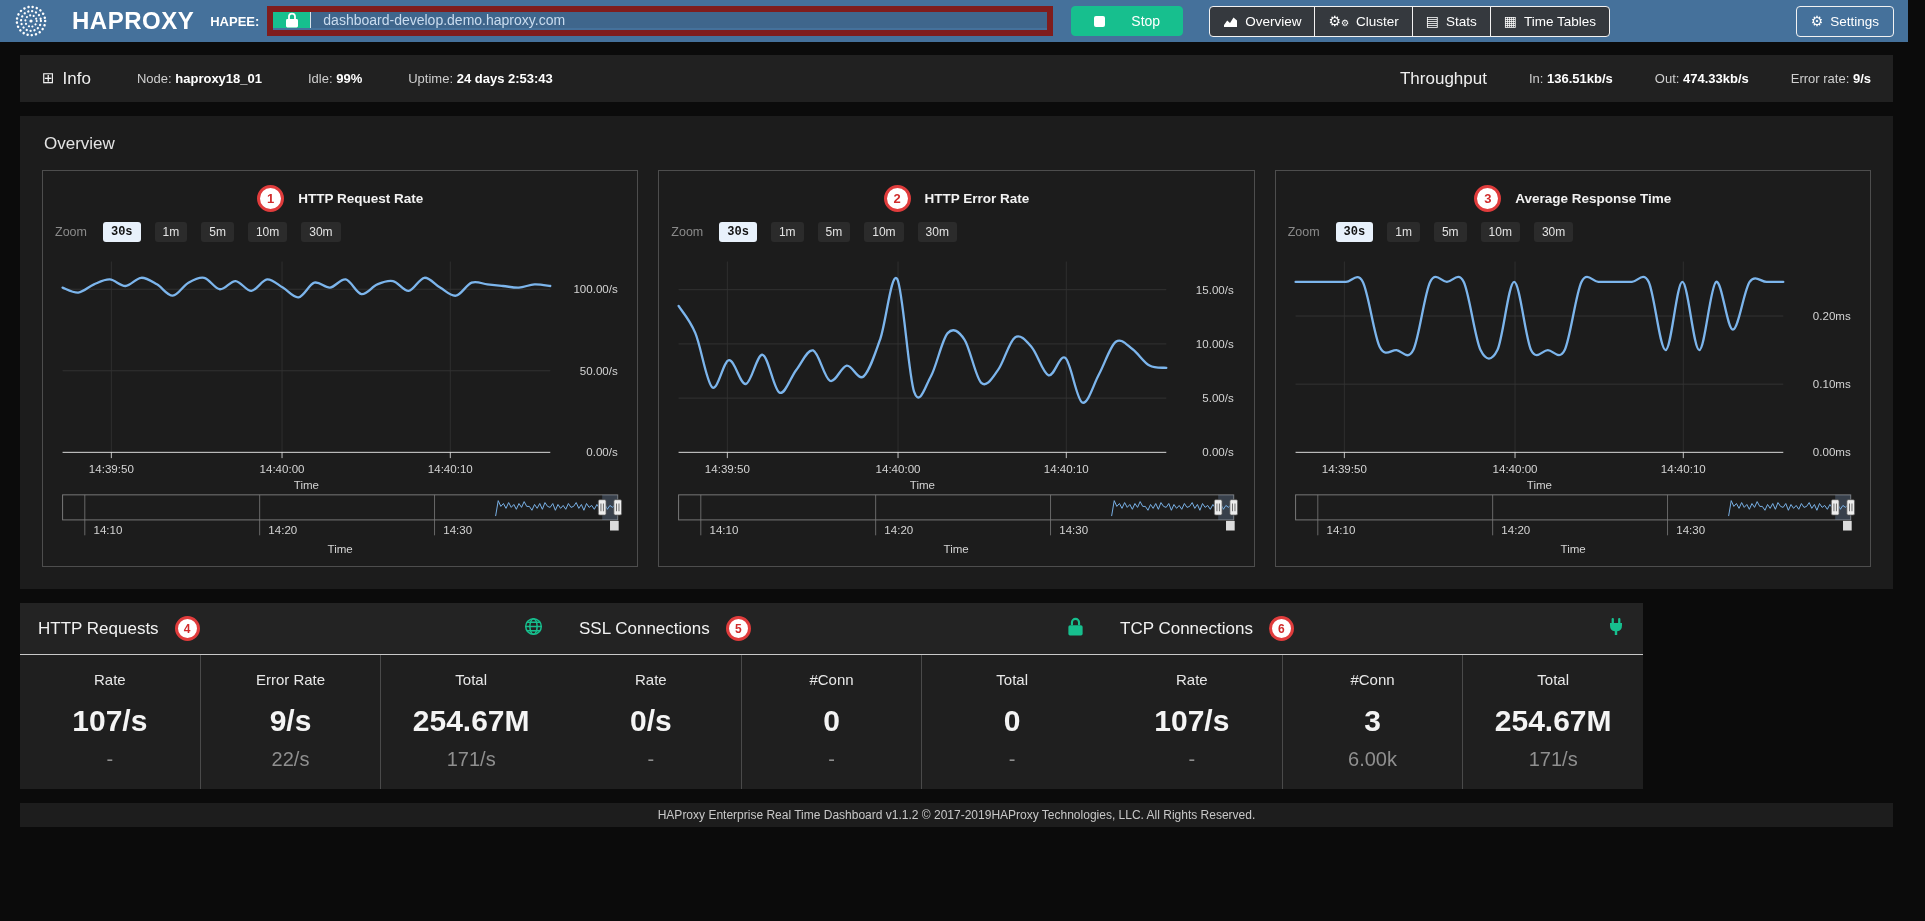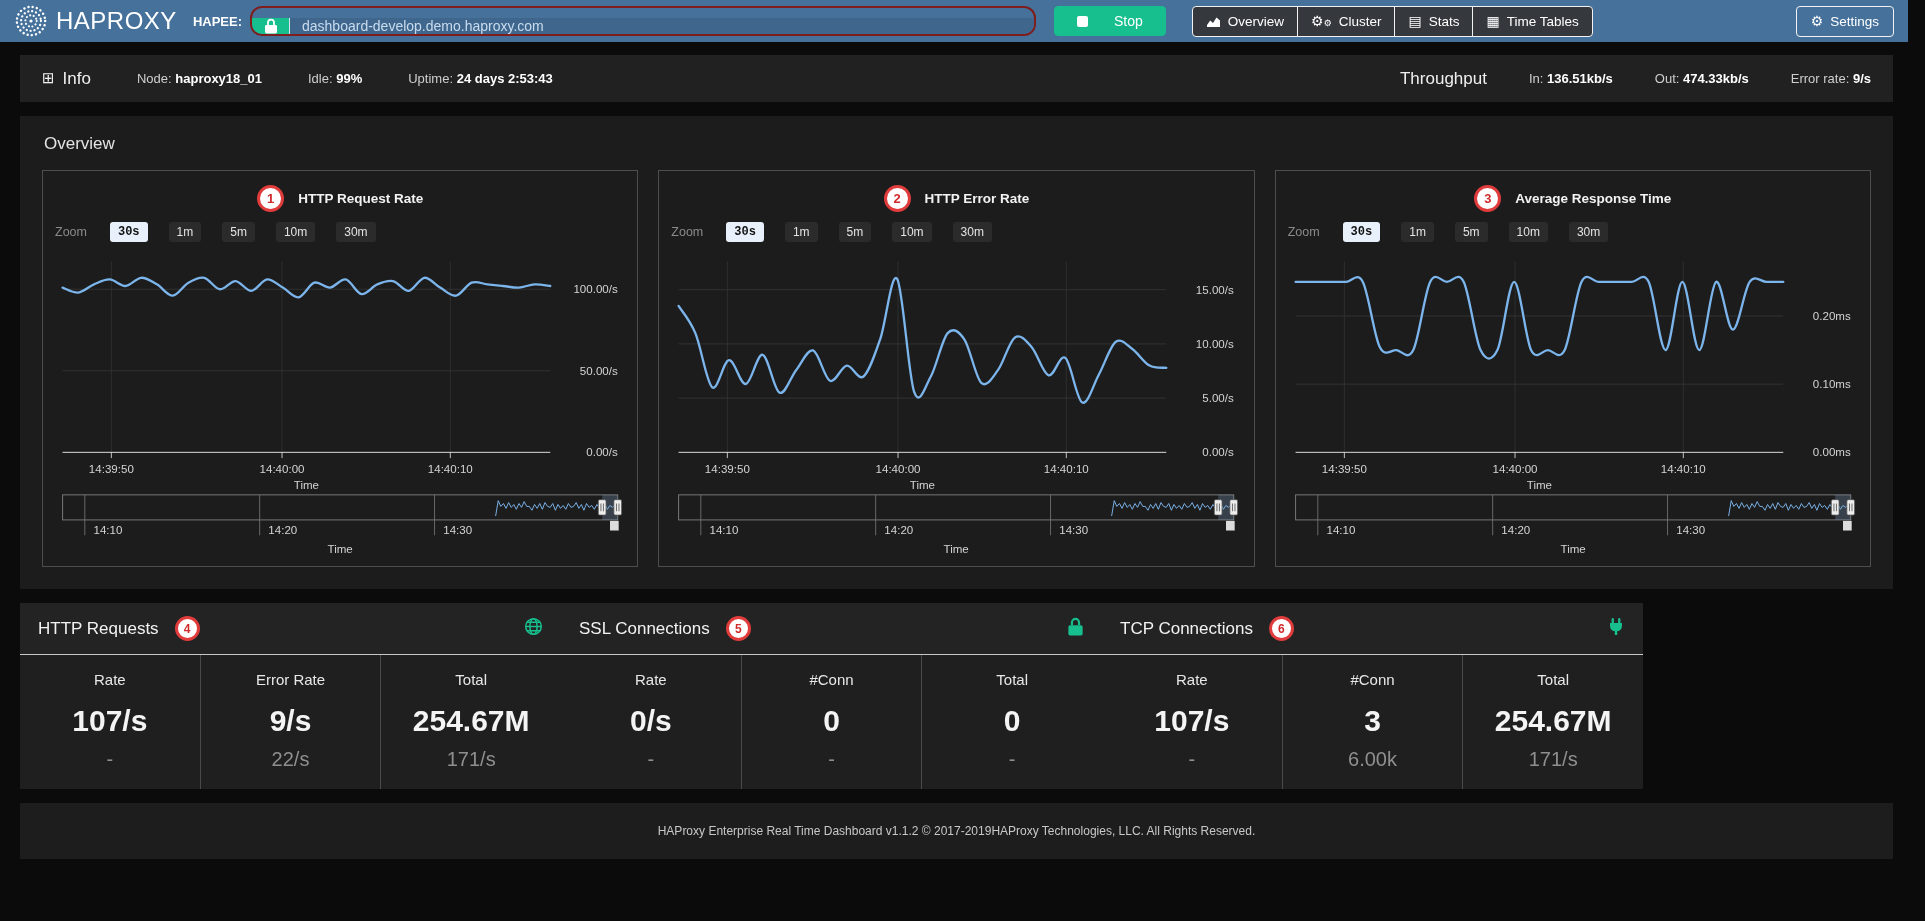--- a/index.html
+++ b/index.html
@@ -4,24 +4,24 @@
 <style>
   * { margin:0; padding:0; box-sizing:border-box; }
   html,body { width:1925px; height:921px; background:#0b0b0b; overflow:hidden;
     font-family:"Liberation Sans", sans-serif; }
   .page { position:relative; width:1925px; height:921px; }
 
   
   .navbar { display:flex; align-items:center; width:1908px; height:42px;
     background:#45719b; padding:0 14px; }
   .brand { display:flex; align-items:center; gap:8px; }
-  .brand-name { color:#fff; font-size:24px; font-weight:normal; letter-spacing:.5px; }
+  .brand-name { color:#fff; font-size:24px; font-weight:bold; letter-spacing:.5px;margin-left:16px; }
   .hapee-label { color:#fff; font-size:13px; font-weight:bold; margin-left:16px; }
-  .url-group { display:flex; align-items:flex-end; height:30px; margin-left:8px;
-    border:2px solid #7f1d1d; border-radius:12px; overflow:hidden; width:786px; }
+  .url-group { display:flex; align-items:flex-start; height:30px; margin-left:8px;
+    border:6px solid #7f1d1d; border-radius:0; overflow:hidden; width:786px; }
   .url-lock { width:38px; background:#17bf8e; display:flex; align-items:center;
     justify-content:center; border-right:1px solid #d9e2ea; }
   .url-input { flex:1; background:#3f668c; border:none; outline:none;
     color:#c9dcef; font-size:14px; padding:0 12px;
     font-family:"Liberation Sans", sans-serif; }
   .stop-btn { display:flex; align-items:center; gap:26px; margin-left:18px;
     height:30px; padding:0 22px; background:#17bf8e; border:1px solid #17bf8e;
     border-radius:4px; color:#fff; font-size:14px; cursor:pointer; }
   .stop-square { width:11px; height:11px; background:#fff; border-radius:2px; }
   .nav-group { display:flex; margin-left:26px; }
@@ -53,21 +53,21 @@
   .section-title { color:#e3e3e3; font-size:17px; margin:2px 0 16px 2px; }
   .charts-row { display:flex; gap:20px; }
   .chart-panel { flex:1; border:1px solid #4d4d4d; background:#1c1c1c;
     padding:10px 8px 6px 8px; }
   .chart-head { display:flex; align-items:center; justify-content:center; gap:14px;
     margin:4px 0 10px 0; }
   .badge { width:27px; height:27px; border-radius:50%; background:#fff;
     border:3px solid #e03c3c; color:#d02b2b; font-size:13px; font-weight:bold;
     display:flex; align-items:center; justify-content:center; }
   .chart-title { color:#f2f2f2; font-size:13.5px; font-weight:bold; }
-  .zoom-row { display:flex; align-items:center; gap:21px; margin:2px 0 6px 4px; }
+  .zoom-row { display:flex; align-items:center; gap:14px; margin:2px 0 6px 4px; }
   .zoom-label { color:#8a8a8a; font-size:12.5px; margin-right:2px; }
   .zoom-btn { font-size:12px; padding:3px 8px; border-radius:3px; background:#2b2b2b;
     color:#e3e3e3; border:none; cursor:pointer;
     font-family:"Liberation Sans", sans-serif; }
   .zoom-btn.sel { background:#e8f1fb; color:#111; font-weight:bold;font-family:Liberation Mono, monospace; }
   .chart-svg { display:block; width:100%; }
 
   
   .cards-row { display:flex; width:1623px; margin:14px 0 0 20px; }
   .card { flex:1; background:#1f1f1f; }
@@ -77,21 +77,21 @@
   .card-head .badge { width:25px; height:25px; font-size:12px; }
   .card-icon { margin-left:auto; }
   .card-body { display:flex; }
   .card-col { flex:1; text-align:center; padding:16px 0 18px 0; }
   .card-col.mid { border-left:1px solid #4a4a4a; border-right:1px solid #4a4a4a; }
   .stat-header { color:#e8e8e8; font-size:15px; }
   .stat-value { color:#f4f4f4; font-size:30px; font-weight:bold; margin-top:16px; }
   .stat-sub { color:#8f8f8f; font-size:20px; margin-top:10px; }
 
   
-  .footer { width:1873px; margin:14px 0 0 20px; background:#1d1d1d; height:56px;
+  .footer { width:1873px; margin:14px 0 0 20px; background:#1d1d1d; height:24px;
     display:flex; align-items:center; justify-content:center; color:#c8c8c8;
     font-size:12px; }
 
   .right-strip { position:absolute; top:0; right:0; width:17px; height:921px;
     background:#0b0b0b; }
 </style>
 </head>
 <body>
 
 <div class="page">

